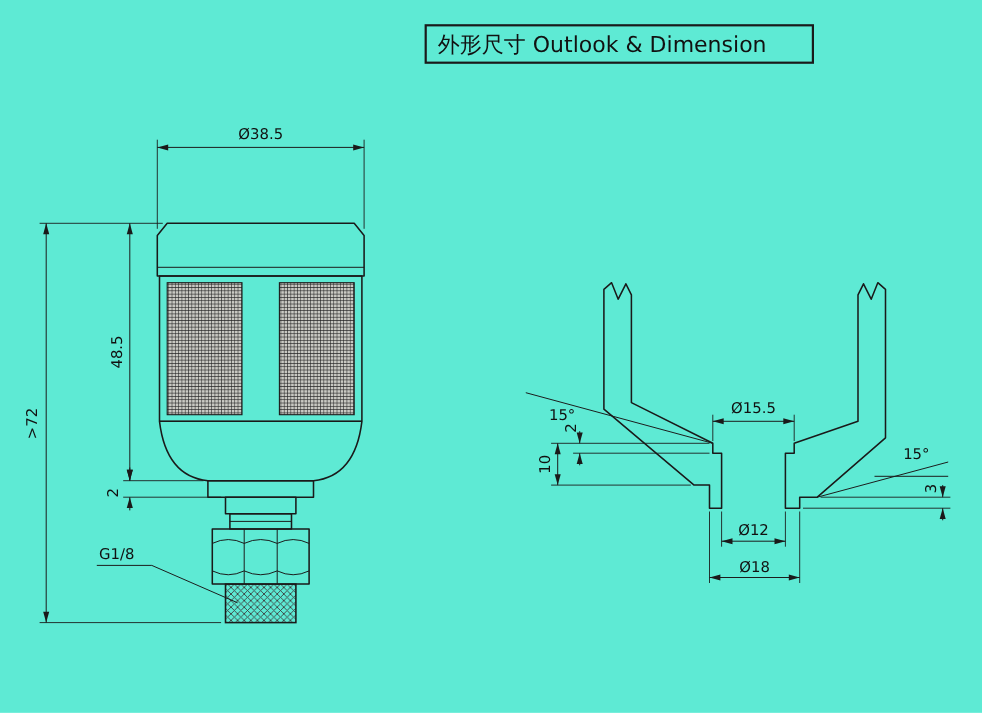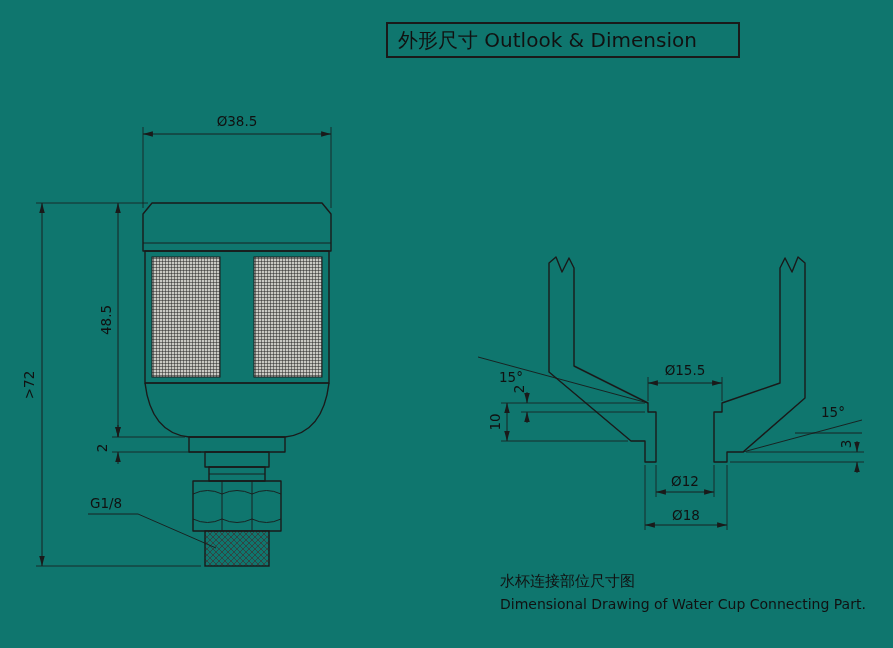--- a/index.html
+++ b/index.html
@@ -1,17 +1,17 @@
 <!DOCTYPE html>
 <html><head>
 <meta charset="utf-8">
 <style>
   html,body{margin:0;padding:0;}
   body{font-family:"DejaVu Sans","Liberation Sans",sans-serif;}
-  .page{position:relative;width:893px;height:648px;background:#0f766e;overflow:hidden;}
+  .page{position:relative;width:893px;height:648px;background:#5eead4;overflow:hidden;}
   .title-box{
     position:absolute;left:386px;top:22px;width:330px;height:26px;
     border:2px solid #1a1a1a;padding:3px 10px;
     font-size:20px;line-height:26px;color:#111;white-space:nowrap;
     font-family:"DejaVu Sans","Liberation Sans",sans-serif;
   }
   .drawing-svg{position:absolute;left:0;top:0;}
   .caption{position:absolute;left:500px;top:572px;color:#111;}
   .caption .zh{font-size:15px;margin-bottom:5px;}
   .caption .en{font-size:14px;}
@@ -151,18 +151,14 @@
       </g>
 
       <g>
         <path class="ext" d="M645,465 V530 M727,465 V530"></path>
         <line class="dim" x1="645" y1="525" x2="727" y2="525" marker-start="url(#arr)" marker-end="url(#arr)"></line>
         <text class="dtxt" x="686" y="520" text-anchor="middle">Ø18</text>
       </g>
     </g>
   </svg>
 
-  <div class="caption">
-    <div class="zh">水杯连接部位尺寸图</div>
-    <div class="en">Dimensional Drawing of Water Cup Connecting Part.</div>
-  </div>
 
 </div>
 
 </body></html>

